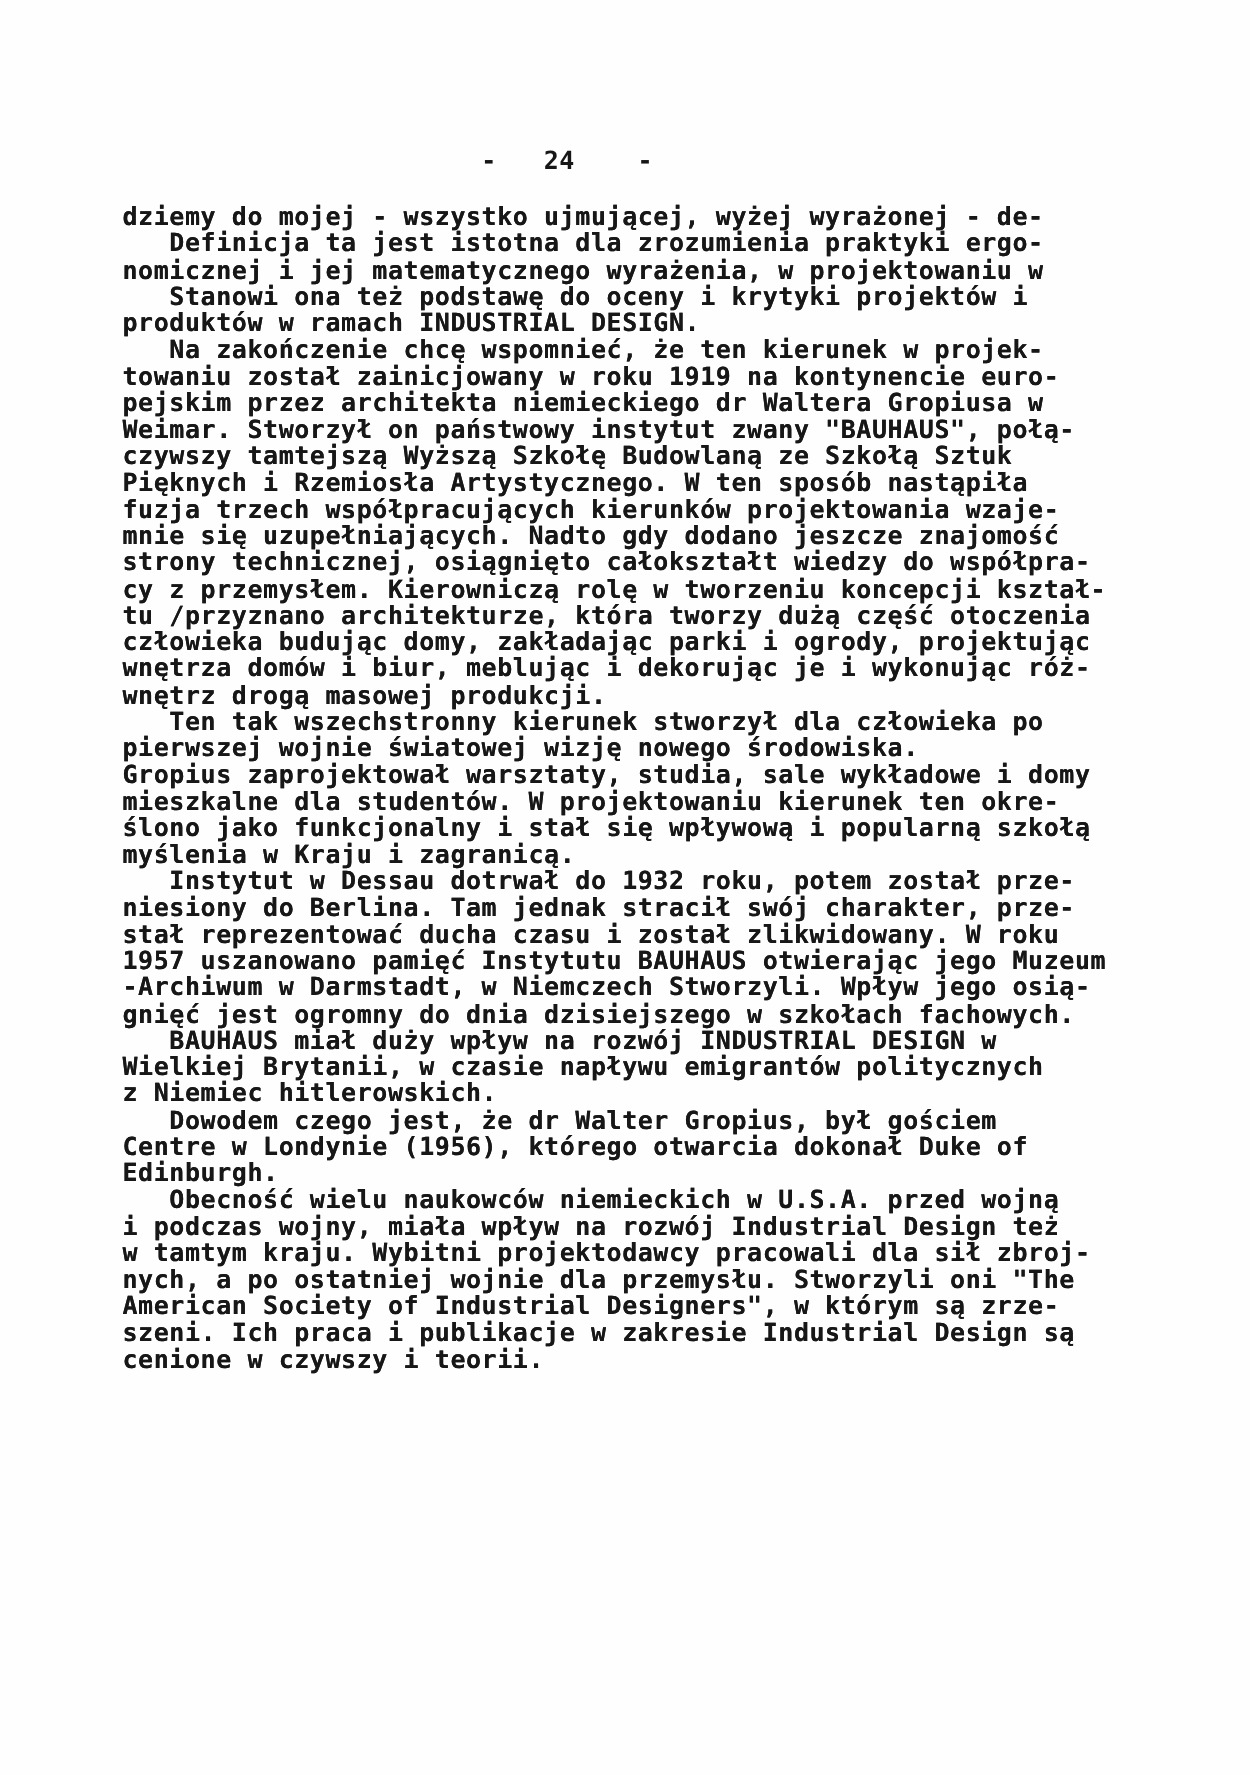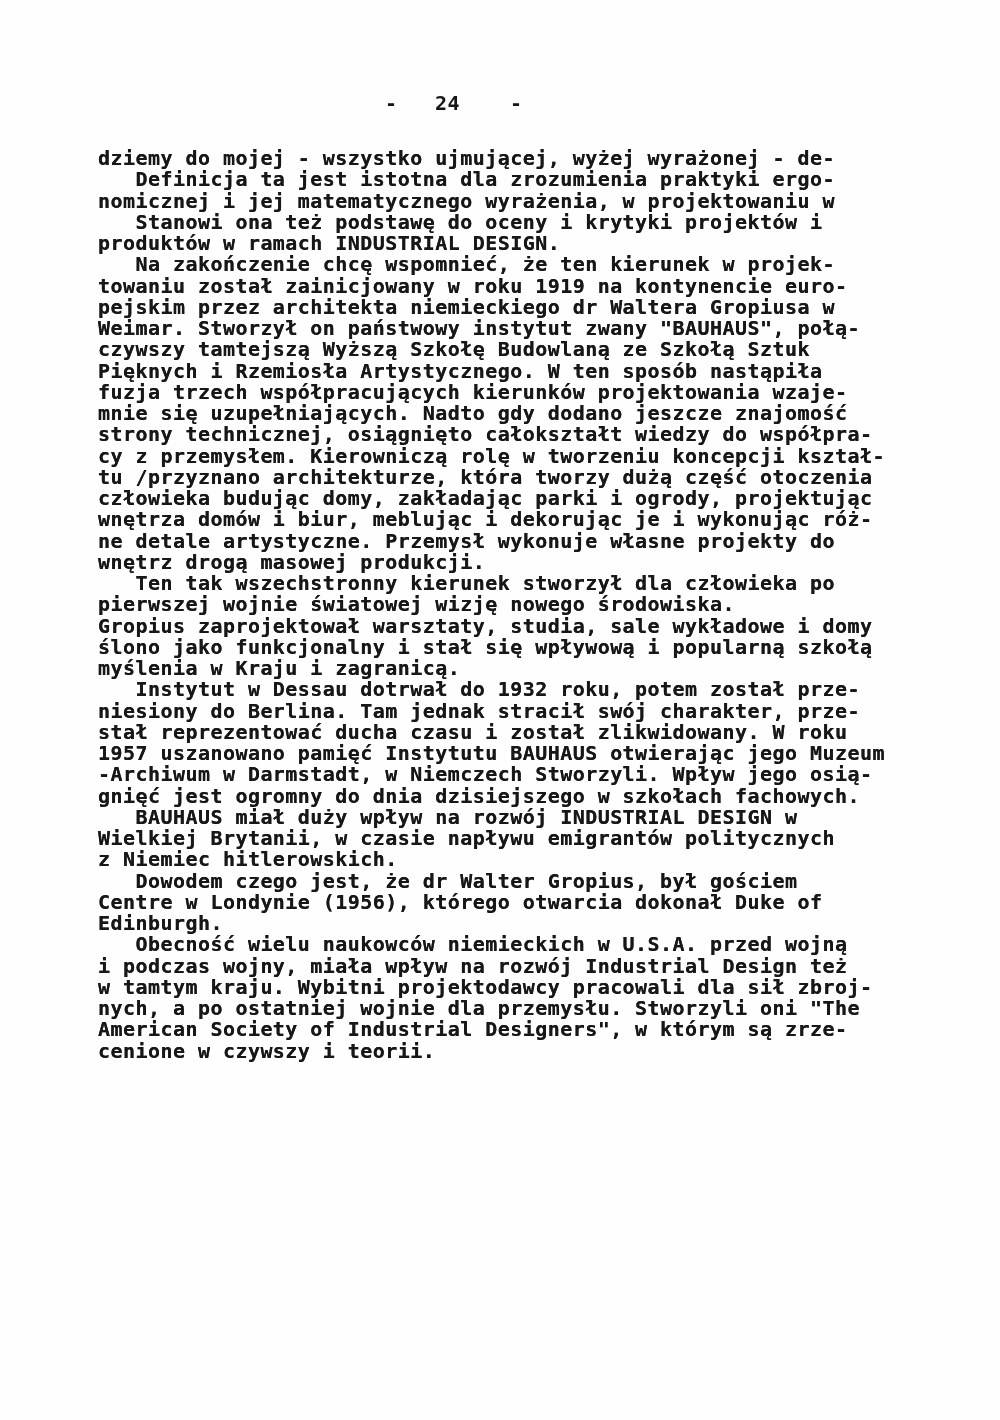--- a/index.html
+++ b/index.html
@@ -13,30 +13,30 @@
     height: 1420px;
     background: #fefefe;
     overflow: hidden;
     color: #191919;
     font-family: "DejaVu Sans Mono", "Liberation Mono", monospace;
     font-weight: 700;
   }
   .pageno {
     position: absolute;
     left: 385px;
-    top: 91px;
+    top: 116px;
     font-size: 20px;
     letter-spacing: 0.45px;
     white-space: pre;
     color: #161616;
   }
   .textblock {
     position: absolute;
     left: 98px;
-    top: 148px;
+    top: 163px;
     width: 810px;
     font-size: 20px;
     line-height: 21.25px;
     letter-spacing: 0.45px;
     color: #171717;
   }
   .line {
     white-space: pre;
     height: 21.25px;
     
@@ -60,39 +60,40 @@
       <div class="line">Weimar. Stworzył on państwowy instytut zwany "BAUHAUS", połą-</div>
       <div class="line">czywszy tamtejszą Wyższą Szkołę Budowlaną ze Szkołą Sztuk</div>
       <div class="line">Pięknych i Rzemiosła Artystycznego. W ten sposób nastąpiła</div>
       <div class="line">fuzja trzech współpracujących kierunków projektowania wzaje-</div>
       <div class="line">mnie się uzupełniających. Nadto gdy dodano jeszcze znajomość</div>
       <div class="line">strony technicznej, osiągnięto całokształt wiedzy do współpra-</div>
       <div class="line">cy z przemysłem. Kierowniczą rolę w tworzeniu koncepcji kształ-</div>
       <div class="line">tu /przyznano architekturze, która tworzy dużą część otoczenia</div>
       <div class="line">człowieka budując domy, zakładając parki i ogrody, projektując</div>
       <div class="line">wnętrza domów i biur, meblując i dekorując je i wykonując róż-</div>
-      <div class="line">ne detale artystyczne. Przemysł wykonuje własne projekty do</div>
       <div class="line">wnętrz drogą masowej produkcji.</div>
       <div class="line">   Ten tak wszechstronny kierunek stworzył dla człowieka po</div>
       <div class="line">pierwszej wojnie światowej wizję nowego środowiska.</div>
       <div class="line">Gropius zaprojektował warsztaty, studia, sale wykładowe i domy</div>
+      <div class="line">mieszkalne dla studentów. W projektowaniu kierunek ten okre-</div>
       <div class="line">ślono jako funkcjonalny i stał się wpływową i popularną szkołą</div>
       <div class="line">myślenia w Kraju i zagranicą.</div>
       <div class="line">   Instytut w Dessau dotrwał do 1932 roku, potem został prze-</div>
       <div class="line">niesiony do Berlina. Tam jednak stracił swój charakter, prze-</div>
       <div class="line">stał reprezentować ducha czasu i został zlikwidowany. W roku</div>
       <div class="line">1957 uszanowano pamięć Instytutu BAUHAUS otwierając jego Muzeum</div>
       <div class="line">-Archiwum w Darmstadt, w Niemczech Stworzyli. Wpływ jego osią-</div>
       <div class="line">gnięć jest ogromny do dnia dzisiejszego w szkołach fachowych.</div>
       <div class="line">   BAUHAUS miał duży wpływ na rozwój INDUSTRIAL DESIGN w</div>
       <div class="line">Wielkiej Brytanii, w czasie napływu emigrantów politycznych</div>
       <div class="line">z Niemiec hitlerowskich.</div>
       <div class="line">   Dowodem czego jest, że dr Walter Gropius, był gościem</div>
       <div class="line">Centre w Londynie (1956), którego otwarcia dokonał Duke of</div>
       <div class="line">Edinburgh.</div>
       <div class="line">   Obecność wielu naukowców niemieckich w U.S.A. przed wojną</div>
       <div class="line">i podczas wojny, miała wpływ na rozwój Industrial Design też</div>
       <div class="line">w tamtym kraju. Wybitni projektodawcy pracowali dla sił zbroj-</div>
       <div class="line">nych, a po ostatniej wojnie dla przemysłu. Stworzyli oni "The</div>
       <div class="line">American Society of Industrial Designers", w którym są zrze-</div>
+      <div class="line">szeni. Ich praca i publikacje w zakresie Industrial Design są</div>
       <div class="line">cenione w czywszy i teorii.</div>
     </div>
 </div>
 
 </body></html>

